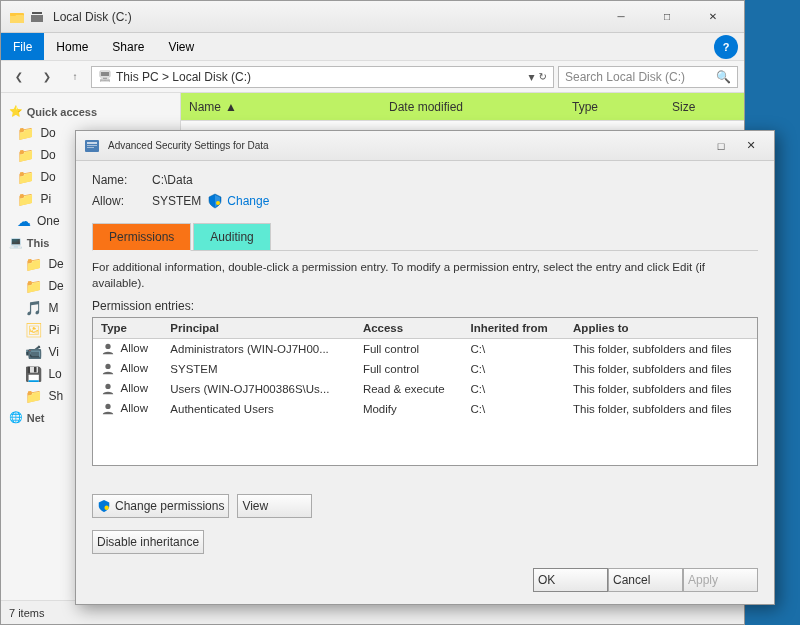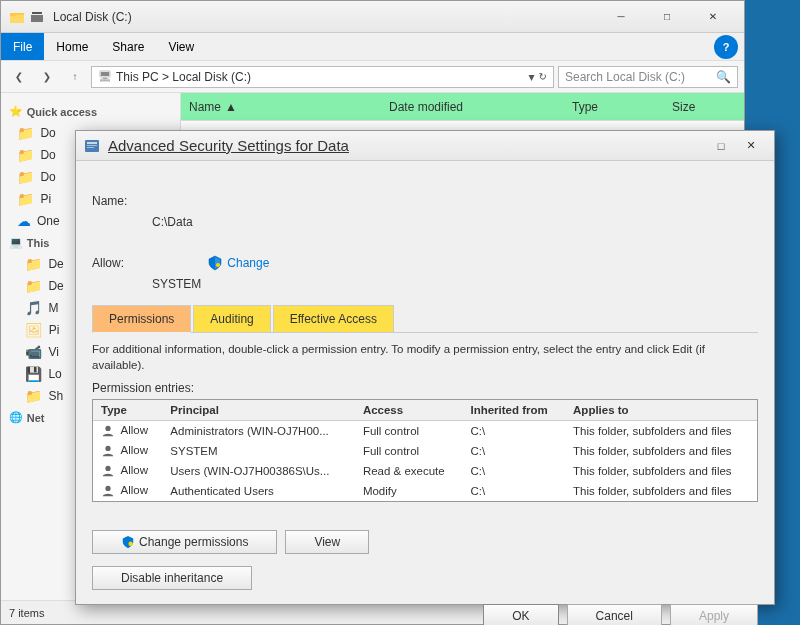--- a/index.html
+++ b/index.html
@@ -187,21 +187,21 @@
 
     .main-content {
       flex: 1;
       background: white;
       display: flex;
       flex-direction: column;
     }
 
     .column-headers {
       display: flex;
-      background: #86efac;
+      background: #bef264;
       border-bottom: 1px solid #ddd;
       padding: 4px 0;
       height: 28px;
       align-items: center;
       flex-shrink: 0;
     }
 
     .col-header {
       font-size: 12px;
       color: #333;
@@ -260,24 +260,23 @@
     }
 
     .dialog-title-bar-icon {
       width: 16px;
       height: 16px;
       margin-right: 8px;
     }
 
     .dialog-title-text {
       flex: 1;
-      font-size: 15px;
+      font-size: 10px;
       color: #333;
       font-weight: normal;
-      text-decoration: underline;
     }
 
     .dialog-controls {
       display: flex;
     }
 
     .dialog-btn {
       width: 30px;
       height: 28px;
       display: flex;
@@ -305,21 +304,20 @@
 
     .field-label {
       font-size: 12px;
       color: #333;
       width: 60px;
     }
 
     .field-value {
       font-size: 12px;
       color: #333;
-      margin-top: 42px;
     }
 
     .field-link {
       color: #0078d7;
       cursor: pointer;
       text-decoration: none;
       font-size: 12px;
       margin-left: 6px;
       display: flex;
       align-items: center;
@@ -331,28 +329,28 @@
       border-bottom: 1px solid #ccc;
       margin-top: 8px;
       margin-bottom: 8px;
     }
 
     .tab {
       padding: 6px 16px;
       font-size: 12px;
       cursor: pointer;
       border: 1px solid #ccc;
-      background: #fde047;
+      background: #5eead4;
       margin-right: 2px;
       border-bottom: none;
       color: #333;
     }
 
     .tab.active {
-      background: #fdba74;
+      background: #f97316;
       border-bottom: 1px solid #f0f0f0;
       margin-bottom: -1px;
       z-index: 1;
     }
 
     .info-text {
       font-size: 11.5px;
       color: #333;
       margin-bottom: 8px;
       line-height: 1.4;
@@ -407,21 +405,21 @@
       flex-shrink: 0;
     }
 
     .footer-left {
       display: flex;
       gap: 8px;
       flex: 1;
     }
 
     .btn {
-      padding: 4px 28px;
+      padding: 4px 4px;
       font-size: 12px;
       cursor: pointer;
       border: 1px solid #aaa;
       background: linear-gradient(to bottom, #fdfdfd, #e8e8e8);
       color: #333;
       min-width: 75px;
       text-align: center;
       display: flex;
       align-items: center;
       gap: 4px;
@@ -625,23 +623,20 @@
         <span>Change</span>
       </a>
     </div>
 
     <div class="tabs-container">
       <div class="tab active">
         <span>Permissions</span>
       </div>
       <div class="tab">
         <span>Auditing</span>
-      </div>
-      <div class="tab">
-        <span>Effective Access</span>
       </div>
     </div>
 
     <div class="info-text">For additional information, double-click a permission entry. To modify a permission entry, select the entry and click Edit (if available).</div>
 
     <div class="section-label">Permission entries:</div>
 
     <div class="permissions-table-container">
       <table class="permissions-table">
         <thead>
@@ -726,21 +721,21 @@
     </div>
     <div style="flex:1"></div>
   </div>
 
   <div style="padding: 0 16px 8px; display:flex; gap:8px;">
     <button class="btn">
       <span>Disable inheritance</span>
     </button>
   </div>
 
-  <div style="display:flex; justify-content:flex-end; gap:8px; padding: 6px 16px 12px;">
+  <div style="display:flex; justify-content:flex-end; padding: 6px 16px 12px;">
     <button class="btn primary">
       <span>OK</span>
     </button>
     <button class="btn">
       <span>Cancel</span>
     </button>
     <button class="btn disabled">
       <span>Apply</span>
     </button>
   </div>

